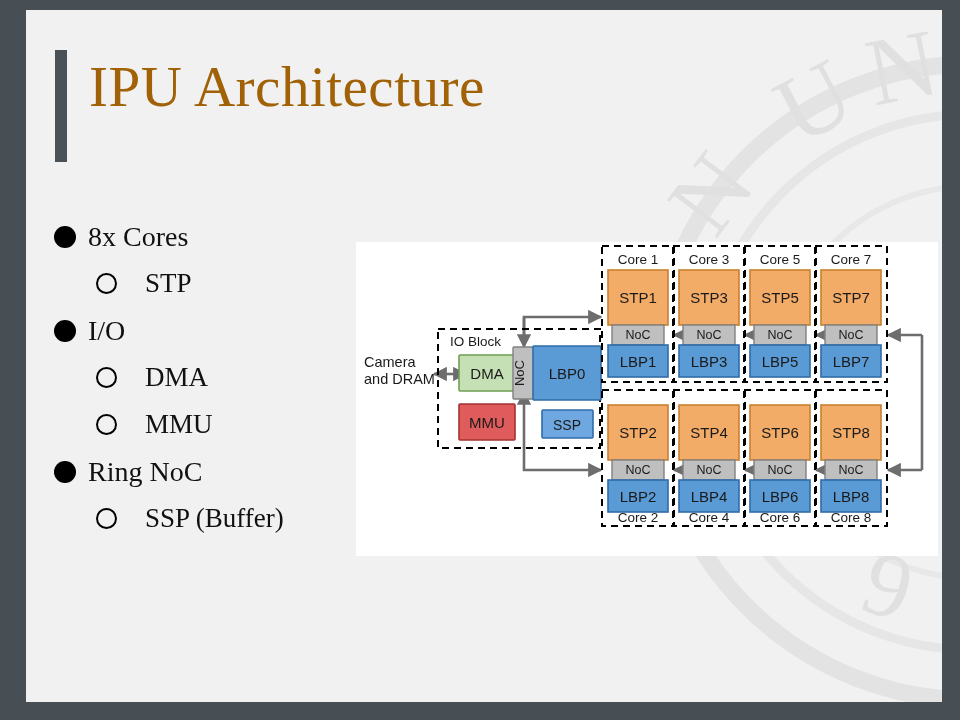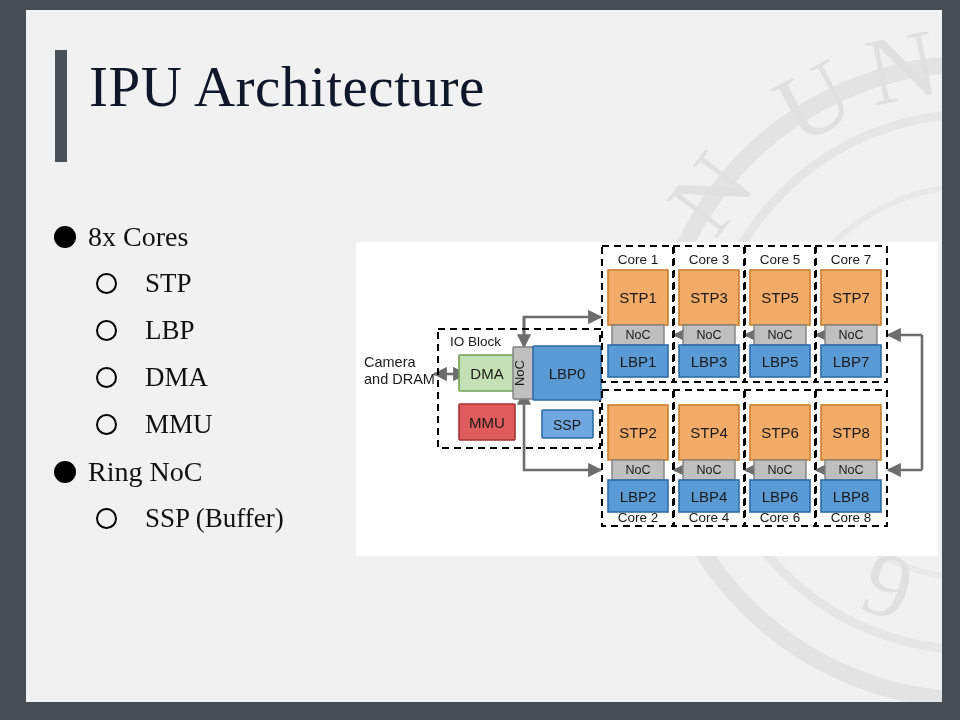--- a/index.html
+++ b/index.html
@@ -151,40 +151,40 @@
         </text>
         <text font-family="Liberation Serif, serif" font-size="92" fill="#e0e0e0" letter-spacing="40">
           <textPath href="#arcBot" startOffset="16%">1 9 0</textPath>
         </text>
         <path d="M 352 330 q 30 40 14 96 q -6 22 -22 34 q 10 -50 -4 -90 z" fill="#e4e4e4"></path>
       </svg>
     </div>
 
     <div id="title-block">
       <div id="title-accent-bar" style="background: rgb(74, 82, 87);"></div>
-      <div id="page-title" style="color: #0f172a;">IPU Architecture</div>
+      <div id="page-title" style="color: #a16207;">IPU Architecture</div>
     </div>
 
     <div id="bullet-list">
 
       <div class="bullet-row level-0">
         <span class="marker filled"></span>
         <span class="bullet-text">8x Cores</span>
       </div>
 
       <div class="bullet-row level-1">
         <span class="marker hollow"></span>
         <span class="bullet-text">STP</span>
       </div>
 
-      <div class="bullet-row level-1">
-        <span class="marker hollow"></span>
-        <span class="bullet-text">LBP</span>
-      </div>
-
+
+      <div class="bullet-row level-0">
+        <span class="marker filled"></span>
+        <span class="bullet-text">I/O</span>
+      </div>
 
       <div class="bullet-row level-1">
         <span class="marker hollow"></span>
         <span class="bullet-text">DMA</span>
       </div>
 
       <div class="bullet-row level-1">
         <span class="marker hollow"></span>
         <span class="bullet-text">MMU</span>
       </div>

